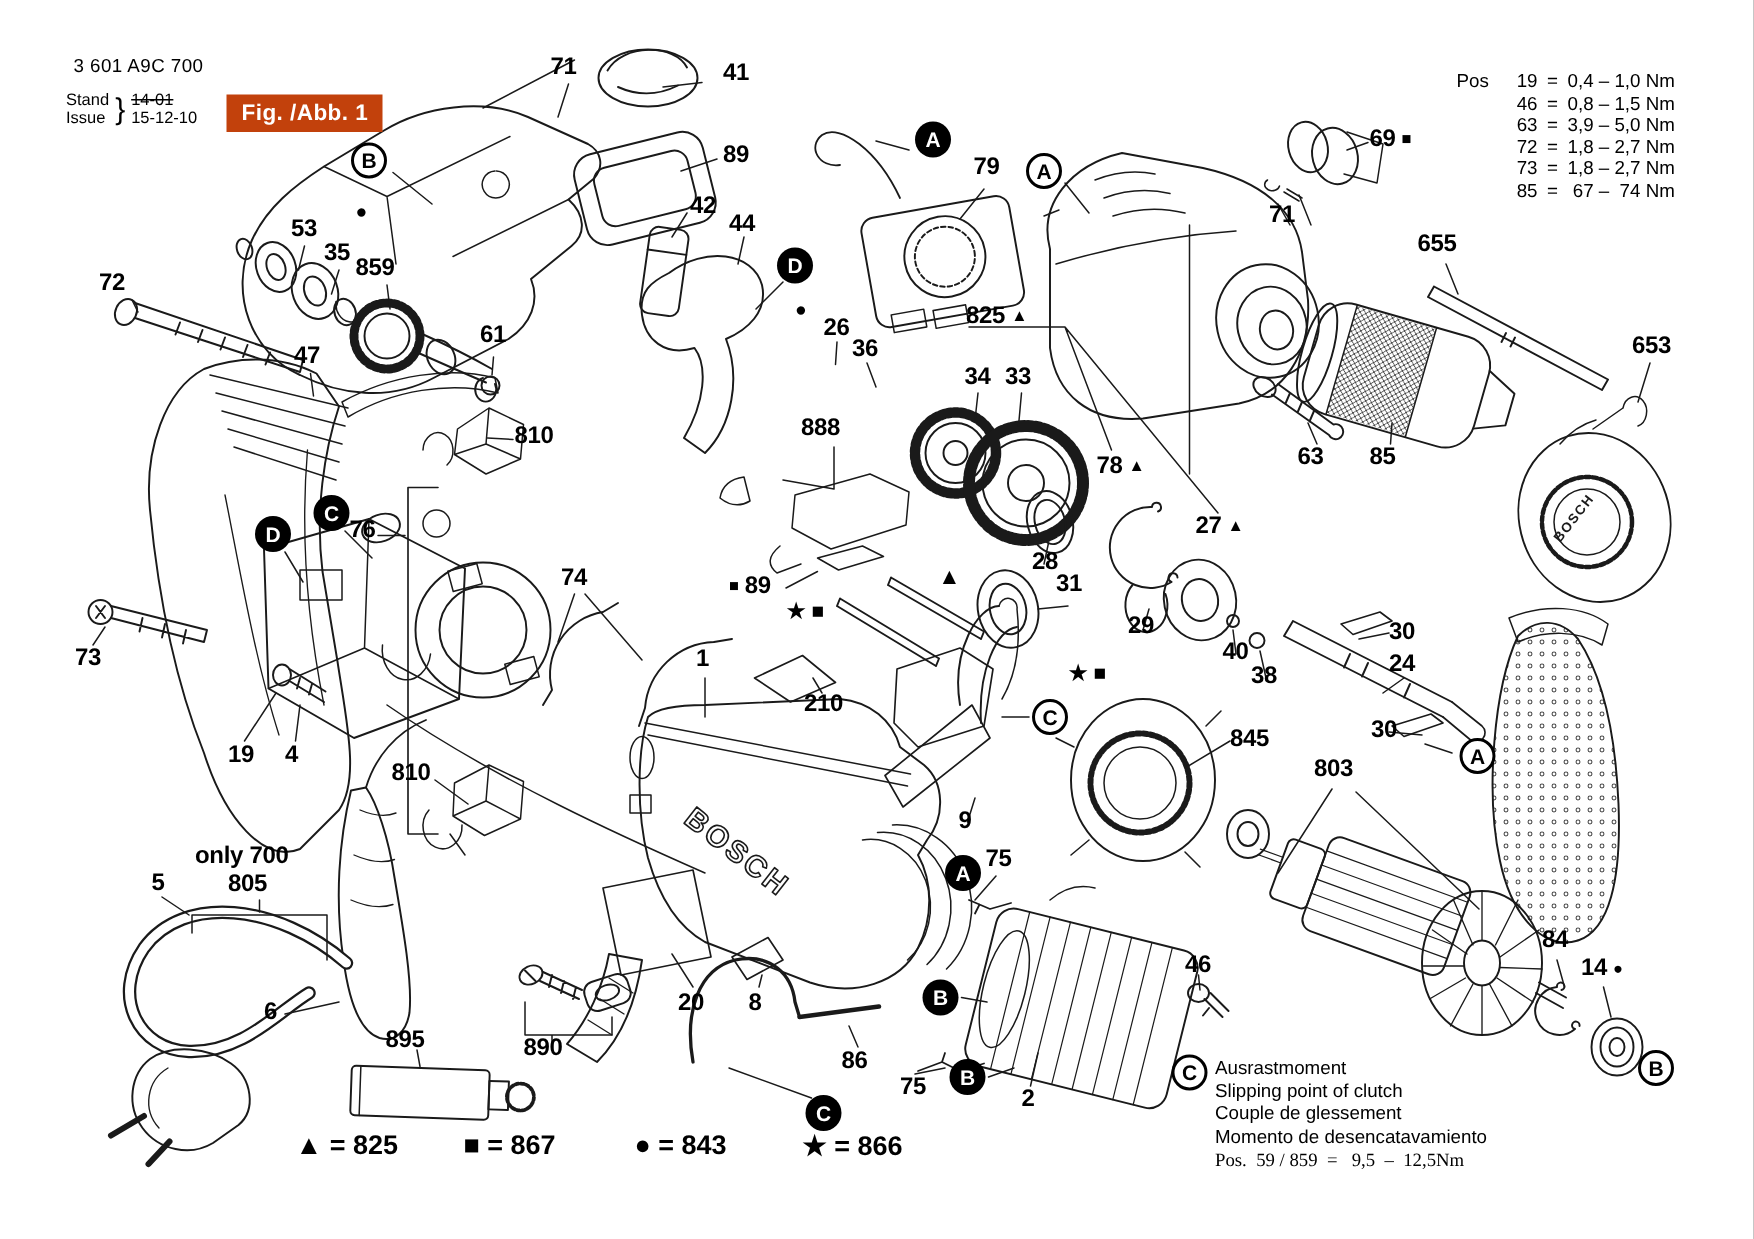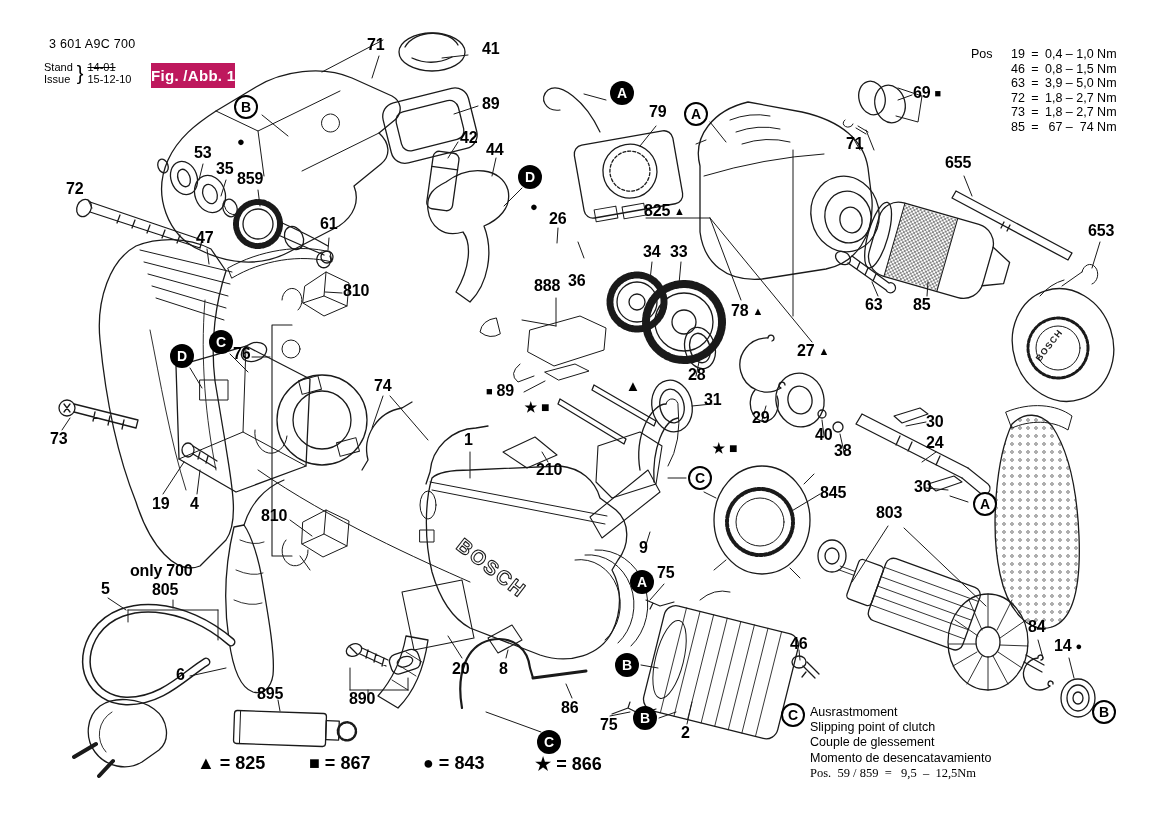--- a/index.html
+++ b/index.html
@@ -15,22 +15,22 @@
   .marker.filled{width:24px;height:24px;background:#000;color:#fff;}
   .marker.outline{width:24px;height:24px;background:#fff;color:#000;border:2px solid #000;}
   .symbol{position:absolute;font-weight:bold;line-height:1;transform:translate(-50%,-50%);white-space:pre;}
   .legend-item{position:absolute;font-weight:bold;font-size:18px;white-space:nowrap;}
   .hdr-pn{position:absolute;left:49px;top:37px;font-size:12.5px;letter-spacing:0.3px;}
   .hdr-issue{position:absolute;left:44px;top:61px;font-size:11px;line-height:12px;display:flex;gap:4px;}
   .hdr-issue .lbls{display:flex;flex-direction:column;}
   .hdr-issue .brace{font-size:20px;line-height:24px;font-weight:normal;}
   .hdr-issue .dates{display:flex;flex-direction:column;font-size:11px;}
   .strike{text-decoration:line-through;}
-  .fig-box{position:absolute;left:151px;top:63px;background:#be185d;color:#fff;font-weight:bold;
-           font-size:15px;padding:4px 0;letter-spacing:0.3px;}
+  .fig-box{position:absolute;left:151px;top:63px;background:#c2410c;color:#fff;font-weight:bold;
+           font-size:15px;padding:4px 10px;letter-spacing:0.3px;}
   .torque{position:absolute;left:971px;top:47px;font-size:12.5px;line-height:14.6px;}
   .trow{display:grid;grid-template-columns:32px 22px 20px auto;}
   .trow .pos{text-align:right;}
   .trow .eq{text-align:center;}
   .trow .val{white-space:pre;}
   .note{position:absolute;font-size:12.5px;line-height:15.2px;}
   #clutch-note{left:810px;top:705px;}
   #mods-note{left:986px;top:722px;}
   .note .pos-line{white-space:pre;font-family:Liberation Serif, serif;}
 </style>
@@ -360,29 +360,29 @@
       <div class="callout" style="left: 486px; top: 142px;"><span>44</span></div>
       <div class="callout" style="left: 194px; top: 145px;"><span>53</span></div>
       <div class="callout" style="left: 216px; top: 161px;"><span>35</span></div>
       <div class="callout" style="left: 237px; top: 171px;"><span>859</span></div>
       <div class="callout" style="left: 66px; top: 181px;"><span>72</span></div>
       <div class="callout" style="left: 196px; top: 230px;"><span>47</span></div>
       <div class="callout" style="left: 320px; top: 216px;"><span>61</span></div>
       <div class="callout" style="left: 649px; top: 104px;"><span>79</span></div>
       <div class="callout" style="left: 644px; top: 203px;"><span>825</span><span class="sym suf">▲</span></div>
       <div class="callout" style="left: 549px; top: 211px;"><span>26</span></div>
-      <div class="callout" style="left: 568px; top: 225px; margin-top: 48px;"><span>36</span></div>
+      <div class="callout" style="left: 568px; top: 225px;"><span>36</span></div>
       <div class="callout" style="left: 643px; top: 244px;"><span>34</span></div>
       <div class="callout" style="left: 670px; top: 244px;"><span>33</span></div>
       <div class="callout" style="left: 534px; top: 278px;"><span>888</span></div>
       <div class="callout" style="left: 486px; top: 383px;"><span class="sym pre">■</span><span>89</span></div>
       <div class="callout" style="left: 731px; top: 303px;"><span>78</span><span class="sym suf">▲</span></div>
       <div class="callout" style="left: 797px; top: 343px;"><span>27</span><span class="sym suf">▲</span></div>
       <div class="callout" style="left: 688px; top: 367px;"><span>28</span></div>
-      <div class="callout" style="left: 704px; top: 392px;"><span>31</span></div>
+      <div class="callout" style="left: 704px; top: 382px;"><span>31</span></div>
       <div class="callout" style="left: 752px; top: 410px;"><span>29</span></div>
       <div class="callout" style="left: 815px; top: 427px;"><span>40</span></div>
       <div class="callout" style="left: 834px; top: 443px;"><span>38</span></div>
       <div class="callout" style="left: 926px; top: 414px;"><span>30</span></div>
       <div class="callout" style="left: 926px; top: 435px;"><span>24</span></div>
       <div class="callout" style="left: 914px; top: 479px;"><span>30</span></div>
       <div class="callout" style="left: 820px; top: 485px;"><span>845</span></div>
       <div class="callout" style="left: 876px; top: 505px;"><span>803</span></div>
       <div class="callout" style="left: 464px; top: 432px;"><span>1</span></div>
       <div class="callout" style="left: 536px; top: 462px;"><span>210</span></div>

